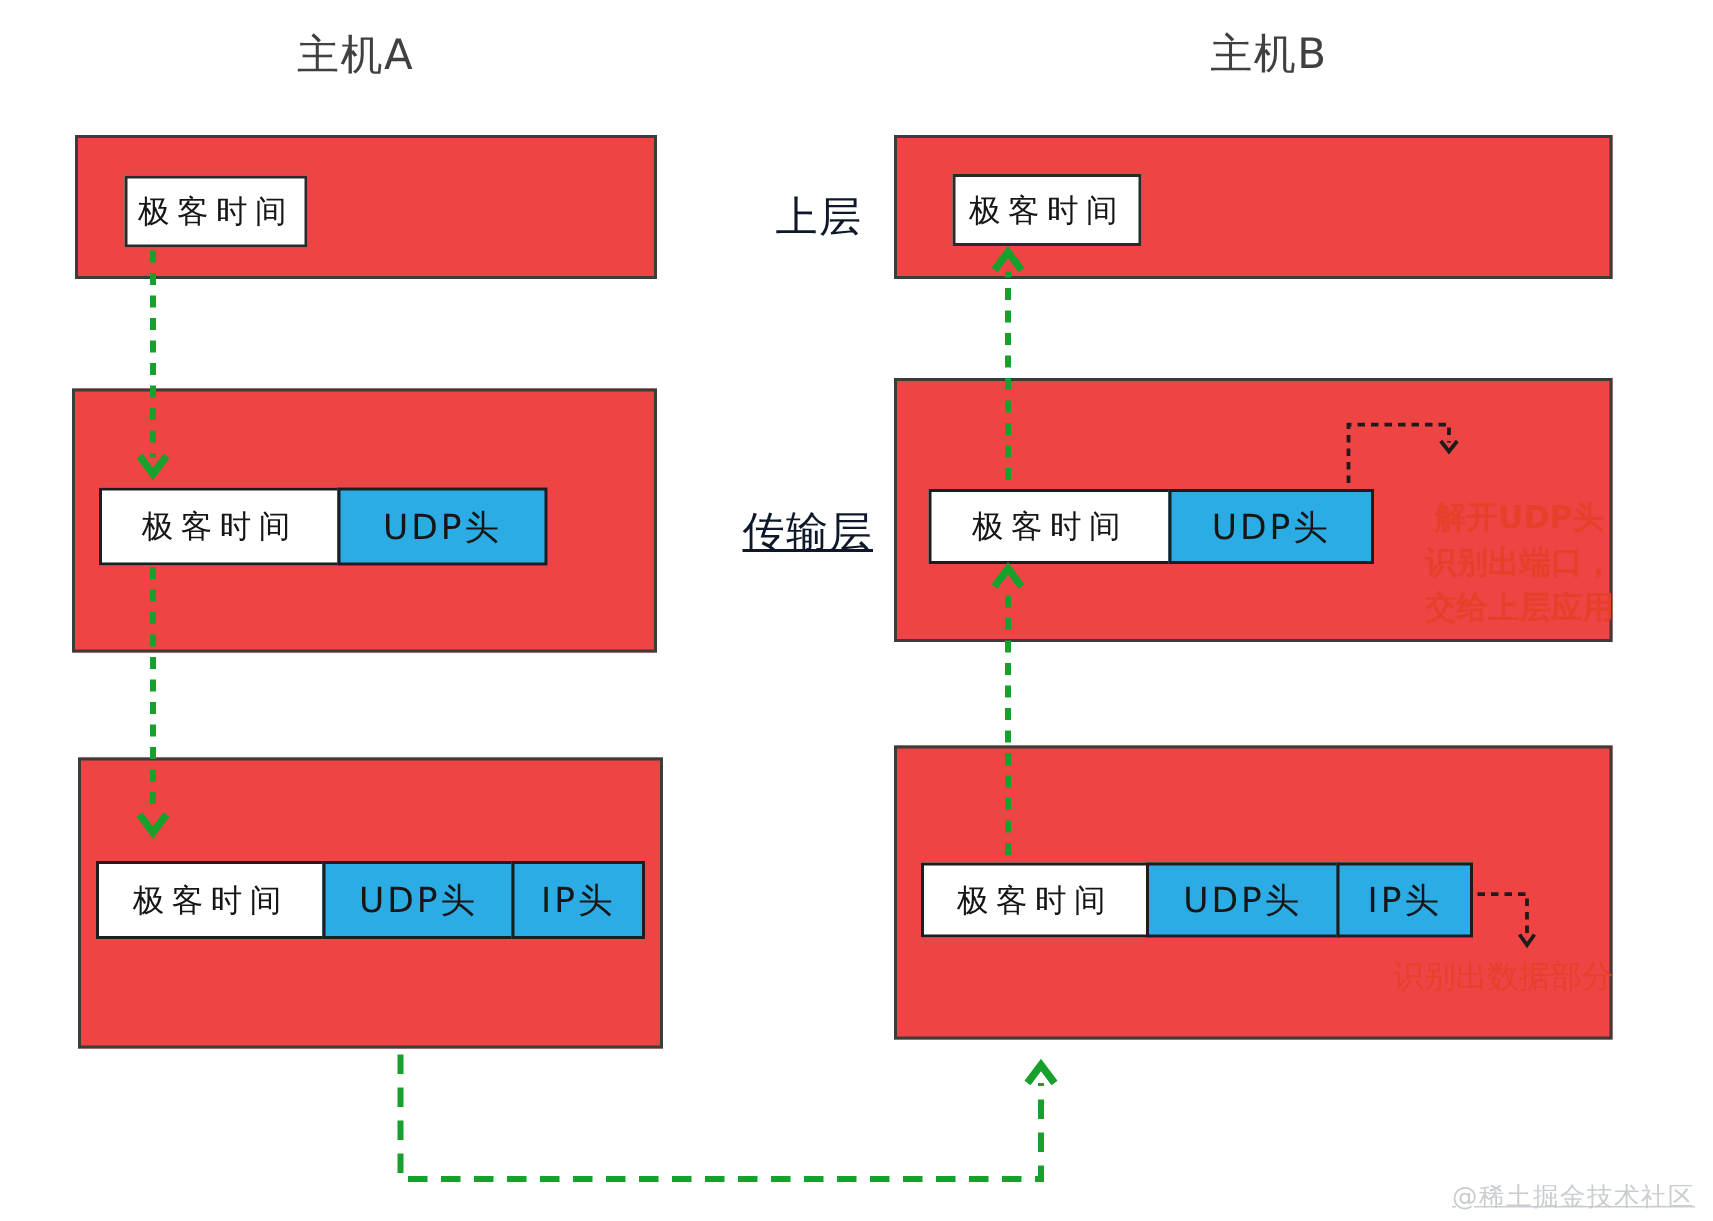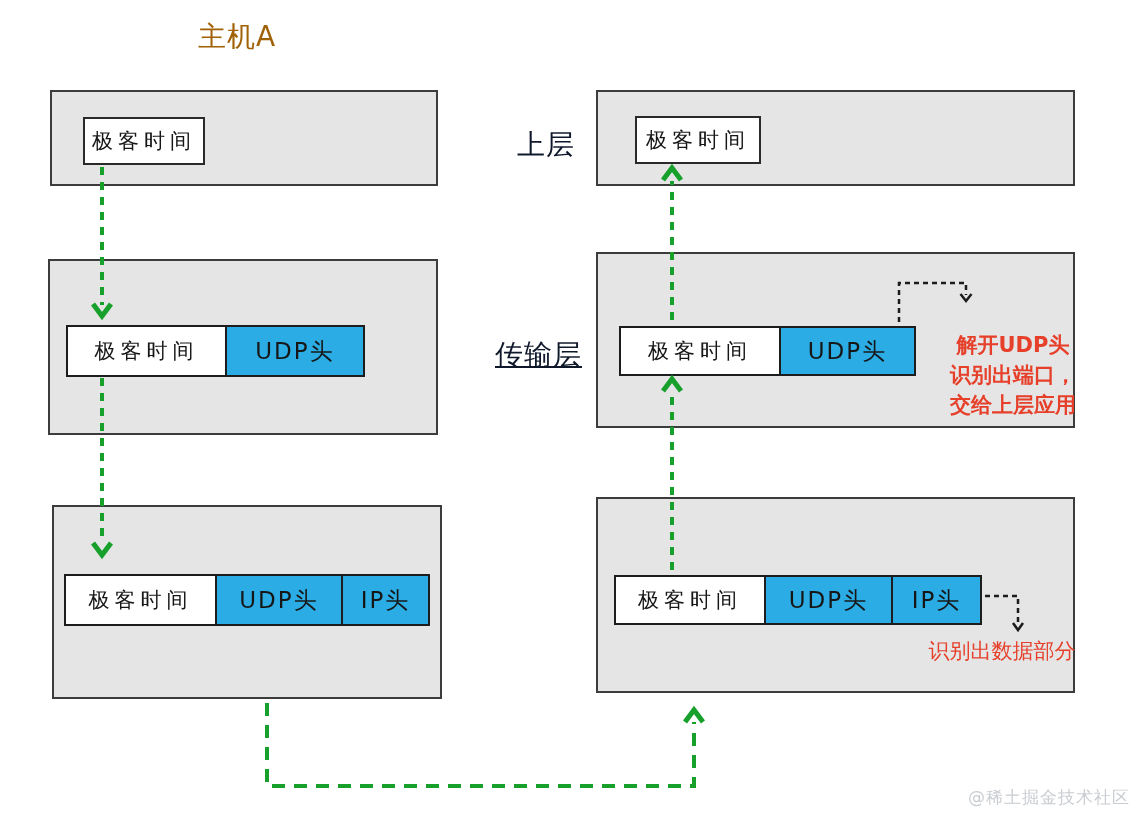--- a/index.html
+++ b/index.html
@@ -16,34 +16,34 @@
     position: relative;
     width: 1142px;
     height: 814px;
     background: #ffffff;
     overflow: hidden;
   }
   .host-title {
     position: absolute;
     font-size: 28px;
     text-align: center;
-    color: #a16207;
+    color: #404040;
     letter-spacing: 1px;
   }
   .layer-label {
     position: absolute;
     font-size: 28px;
     text-align: right;
     color: #0f172a;
     letter-spacing: 1px;
   }
   .outer-box {
     position: absolute;
     border: 2px solid var(--box-border);
-    background: #e5e5e5;
+    background: #ef4444;
   }
   .payload-box {
     position: absolute;
     border: 2px solid #2a2a2a;
     background: #ffffff;
     display: flex;
     align-items: center;
     justify-content: center;
     font-size: 21px;
     letter-spacing: 5px;
@@ -92,20 +92,21 @@
   .g-head { stroke: var(--arrow-green); stroke-width: 5; fill: none; }
   .k-dash { stroke: #1c1c1c; stroke-width: 2.5; fill: none; stroke-dasharray: 5 4; }
   .k-head { stroke: #1c1c1c; stroke-width: 2.5; fill: none; }
 </style>
 </head>
 <body>
 
 <div class="stage">
 
   <div class="host-title" style="left:157px; top:18px; width:160px;">主机A</div>
+  <div class="host-title" style="left:766px; top:17px; width:160px;">主机B</div>
 
   <div class="layer-label" style="left:455px; top:126px; width:120px;">上层</div>
   <div class="layer-label" style="left:460px; top:336px; width:122px;text-decoration:underline;">传输层</div>
 
   <div class="outer-box" style="left:50px; top:90px; width:388px; height:96px;">
     <div class="payload-box" style="left:31px; top:25px; width:122px; height:48px;">极客时间</div>
   </div>
 
   <div class="outer-box" style="left:48px; top:259px; width:390px; height:176px;">
     <div class="packet-bar" style="left:16px; top:64px; height:52px;">
@@ -167,15 +168,15 @@
     <path class="g-dash" d="M672,320 V181"></path>
     <path class="g-head" d="M663,180 L672,168 L681,180"></path>
 
     <path class="k-dash" d="M899,322 L899,283 L966,283 L966,295"></path>
     <path class="k-head" d="M960.5,294 L966,301 L971.5,294"></path>
 
     <path class="k-dash" d="M985,596 L1018,596 L1018,624"></path>
     <path class="k-head" d="M1013,623 L1018,630 L1023,623"></path>
   </svg>
 
-  <div class="watermark" style="left:935px; top:786px; width:195px;">@稀土掘金技术社区</div>
+  <div class="watermark" style="left:935px; top:786px; width:195px;text-decoration:underline;">@稀土掘金技术社区</div>
 
 </div>
 
 </body></html>

